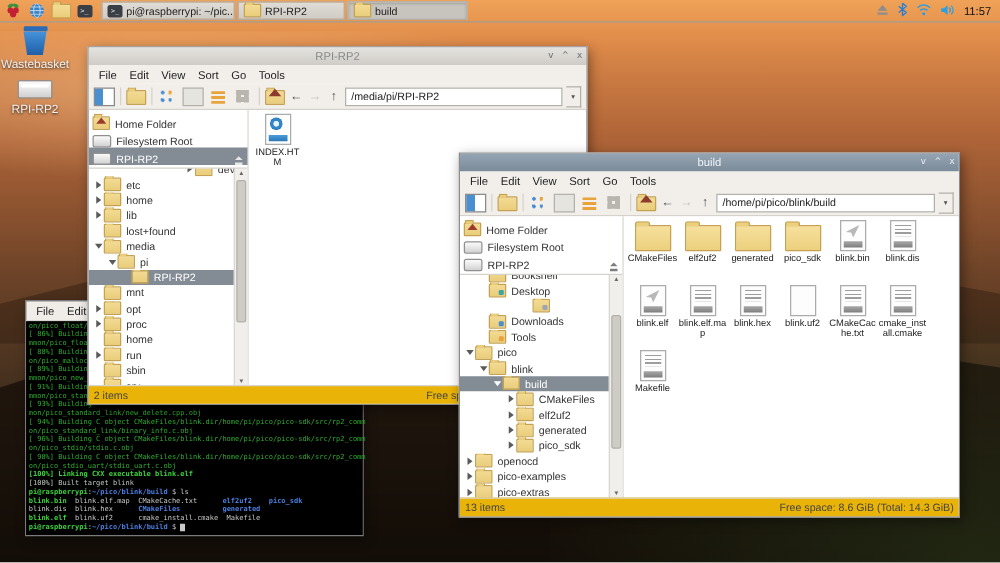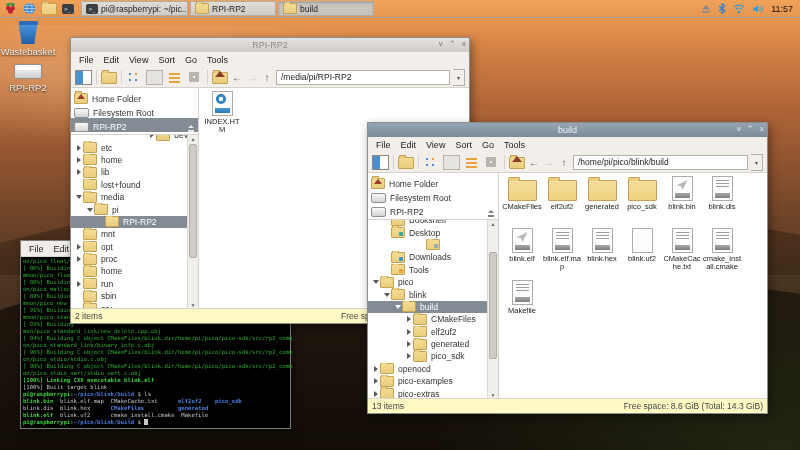--- a/index.html
+++ b/index.html
@@ -146,21 +146,21 @@
   .doc-txt::before{content:"";position:absolute;top:3px;left:3px;right:3px;height:9px;
     background:repeating-linear-gradient(#9d9d9d 0 1px,transparent 1px 3px);}
   .doc-txt::after,.doc-bin::after{content:"";position:absolute;left:2px;right:2px;bottom:2px;height:5px;
     background:linear-gradient(#a8a8a8,#7e7e7e);}
   .doc-bin::before{content:"";position:absolute;top:3px;left:4px;width:11px;height:10px;
     background:#b8b8b8;clip-path:polygon(0 55%,100% 0,55% 100%,40% 60%);}
   .doc-html::before{content:"";position:absolute;top:2px;left:3.5px;width:10px;height:10px;
     border-radius:50%;background:radial-gradient(circle at 50% 50%,#eaf2fa 0 2px,#2f86c8 2.6px 4.4px,#1b6aa8 4.6px);}
   .doc-html::after{content:"";position:absolute;left:2px;right:2px;bottom:2px;height:5px;
     background:linear-gradient(#4a9ad8,#2a78b8);}
-  .statusbar{position:absolute;bottom:0;left:0;right:0;height:14px;background:#fef9c3;
+  .statusbar{position:absolute;bottom:0;left:0;right:0;height:14px;background:#eab308;
     border-top:1px solid #d8d5d0;font-size:8.5px;color:#444;display:flex;align-items:center;padding:0 4px;}
   .statusbar .right{margin-left:auto;}
   .statusbar .right.abs{position:absolute;left:270px;margin:0;}
 
   
   #terminal{position:absolute;left:20px;top:240px;width:269px;height:187px;z-index:10;
     background:#000;border:1px solid #7a7a7a;box-shadow:2px 3px 9px rgba(0,0,0,.4);}
   #term-menu{height:15px;background:#f0ede8;border-bottom:1px solid #d8d5d0;display:flex;
     align-items:center;font-size:9px;color:#222;padding-left:3px;}
   #term-menu span{padding:0 5px;}

